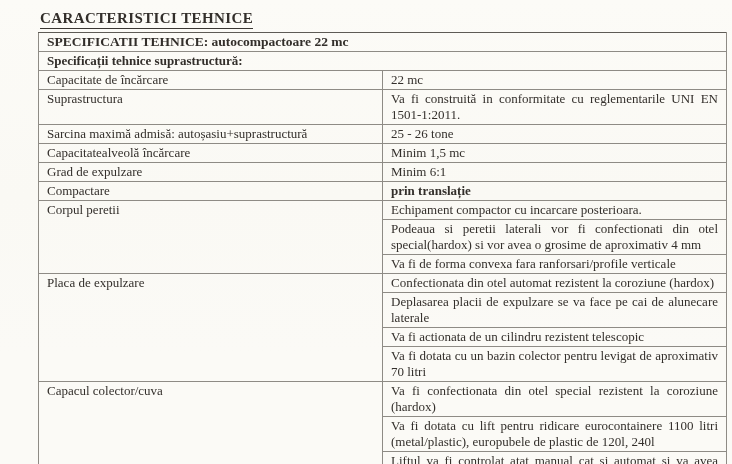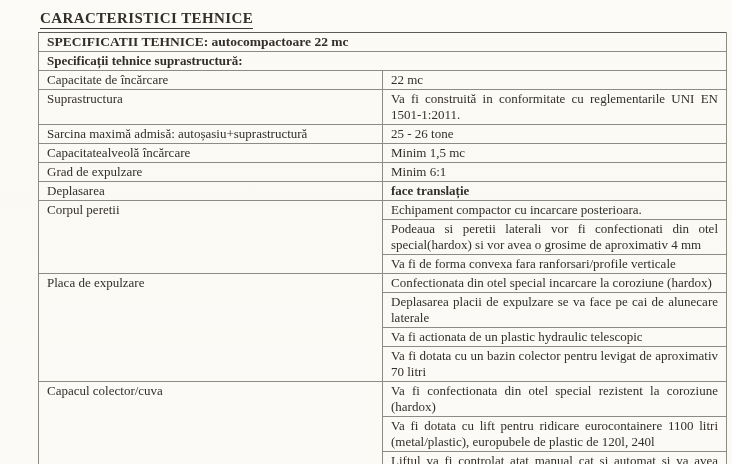--- a/index.html
+++ b/index.html
@@ -100,42 +100,42 @@
         </tr>
         <tr>
           <td class="lbl" rowspan="1">Capacitatealveolă încărcare</td>
           <td class="val">Minim 1,5 mc</td>
         </tr>
         <tr>
           <td class="lbl" rowspan="1">Grad de expulzare</td>
           <td class="val">Minim 6:1</td>
         </tr>
         <tr>
-          <td class="lbl" rowspan="1">Deplasarea</td>
-          <td class="val bold">face translație</td>
+          <td class="lbl" rowspan="1">Compactare</td>
+          <td class="val bold">prin translație</td>
         </tr>
         <tr>
           <td class="lbl" rowspan="3">Corpul peretii</td>
           <td class="val">Echipament compactor cu incarcare posterioara.</td>
         </tr>
         <tr>
           <td class="val">Podeaua si peretii laterali vor fi confectionati din otel special(hardox) si vor avea o grosime de aproximativ 4 mm</td>
         </tr>
         <tr>
           <td class="val">Va fi de forma convexa fara ranforsari/profile verticale</td>
         </tr>
         <tr>
           <td class="lbl" rowspan="4">Placa de expulzare</td>
-          <td class="val">Confectionata din otel special incarcare la coroziune (hardox)</td>
+          <td class="val">Confectionata din otel automat rezistent la coroziune (hardox)</td>
         </tr>
         <tr>
           <td class="val">Deplasarea placii de expulzare se va face pe cai de alunecare laterale</td>
         </tr>
         <tr>
-          <td class="val">Va fi actionata de un plastic hydraulic telescopic</td>
+          <td class="val">Va fi actionata de un cilindru rezistent telescopic</td>
         </tr>
         <tr>
           <td class="val">Va fi dotata cu un bazin colector pentru levigat de aproximativ 70 litri</td>
         </tr>
         <tr>
           <td class="lbl" rowspan="4">Capacul colector/cuva</td>
           <td class="val">Va fi confectionata din otel special rezistent la coroziune (hardox)</td>
         </tr>
         <tr>
           <td class="val">Va fi dotata cu lift pentru ridicare eurocontainere 1100 litri (metal/plastic), europubele de plastic de 120l, 240l</td>

